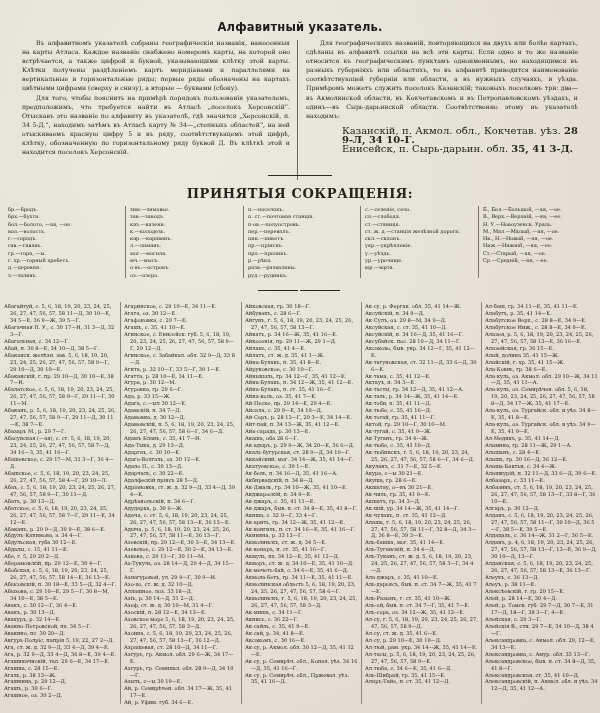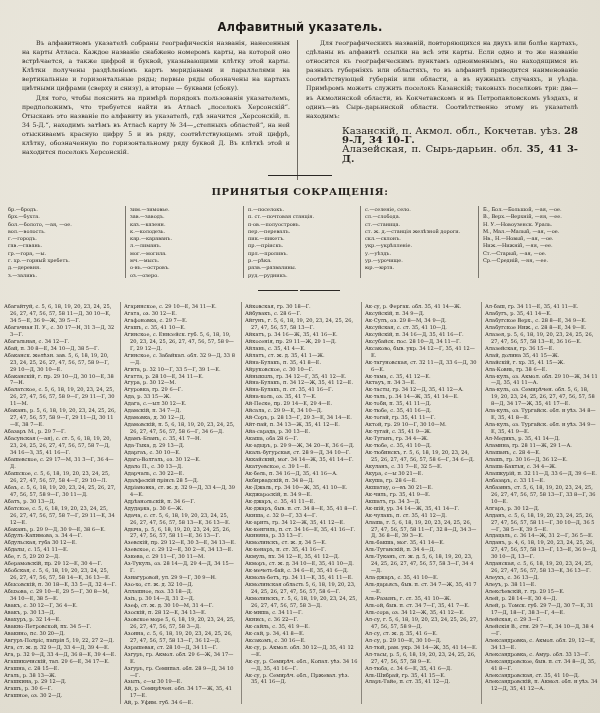--- a/index.html
+++ b/index.html
@@ -21,21 +21,21 @@
   .intro p { margin:0; text-indent:14px; }
   .intro.left { left:22px; width:268px; }
   .intro.right { left:306px; width:272px; }
   .intro-divider { position:absolute; left:297px; top:40px; width:1px; height:140px; background:#6e6a62; }
   .kaz { margin-top:6px; padding-left:36px; text-indent:0; }
   .kaz div { font-size:10px; line-height:9.3px; }
   .kaz b { font-weight:bold; }
   .rule { position:absolute; height:1px; background:#2a2724; }
   .abbr-title {
     position:absolute; top:186px; left:0; width:600px; text-align:center;
-    font-size:10px; font-weight:bold; letter-spacing:0.6px;
+    font-size:13px; font-weight:bold; letter-spacing:0.6px;
   }
   .abbr-col { position:absolute; top:206px; font-size:5px; line-height:7.3px; }
   .abbr-col.bordered { border-left:1px solid #7a766d; padding-left:4px; height:72px; }
   .idx-col {
     position:absolute; top:303px; width:113px; height:404px; overflow:hidden;
     font-size:5.1px; line-height:6.95px; color:#2a2622;
   }
   .idx-col .entry { padding-left:6px; text-indent:-6px; }
   .idx-sep { position:absolute; top:302px; width:1px; height:402px; background:#8a857b; }
 </style>
@@ -50,21 +50,21 @@
     <p>Въ алфавитномъ указателѣ собраны географическія названія, нанесенныя на карты Атласа. Каждое названіе снабжено номеромъ карты, на которой оно встрѣчается, а также цифрой и буквой, указывающими клѣтку этой карты. Клѣтки получены раздѣленіемъ картъ меридіанами и параллелями на вертикальные и горизонтальные ряды; первые ряды обозначены на картахъ цвѣтными цифрами (сверху и снизу), а вторые — буквами (сбоку).</p>
     <p>Для того, чтобы пояснить на примѣрѣ порядокъ пользованія указателемъ, предположимъ, что требуется найти въ Атласѣ „поселокъ Херсонскій“. Отыскавъ это названіе по алфавиту въ указателѣ, гдѣ значится „Херсонскій, п. 34 5-Д.“, находимъ затѣмъ въ Атласѣ карту № 34—„степныхъ областей“, на ней отыскиваемъ красную цифру 5 и въ ряду, соотвѣтствующемъ этой цифрѣ, клѣтку, обозначенную по горизонтальному ряду буквой Д. Въ клѣткѣ этой и находится поселокъ Херсонскій.</p>
   </div>
 
   <div class="intro-divider"></div>
 
   <div class="intro right">
     <p>Для географическихъ названій, повторяющихся на двухъ или болѣе картахъ, сдѣланы въ алфавитѣ ссылки на всѣ эти карты. Если одно и то же названіе относится къ географическимъ пунктамъ одноименнымъ, но находящимся въ разныхъ губерніяхъ или областяхъ, то въ алфавитѣ приводится наименованіе соотвѣтствующей губерніи или области, а въ нужныхъ случаяхъ, и уѣзда. Примѣромъ можетъ служить поселокъ Казанскій; таковыхъ поселковъ три: два—въ Акмолинской области, въ Кокчетавскомъ и въ Петропавловскомъ уѣздахъ, и одинъ—въ Сырь-дарьинской области. Соотвѣтственно этому въ указателѣ находимъ:</p>
     <div class="kaz">
       <div><span>Казанскій, п. Акмол. обл., Кокчетав. уѣз. </span><b>28 9-Л, 34 10-Г.</b></div>
-      <div><span>Алазейская, п. Сырь-дарьин. обл. </span><b>35, 41 3-Д.</b></div>
+      <div><span>Енисейск, п. Сырь-дарьин. обл. </span><b>35, 41 3-Д.</b></div>
     </div>
   </div>
 
   <div class="rule" style="left:268px; top:175px; width:64px;"></div>
 
   <div class="abbr-title">ПРИНЯТЫЯ СОКРАЩЕНІЯ:</div>
 
   <div class="abbr-col" style="left:8px; width:110px;" id="abbr0">
       <div>бр.—бродъ.</div>
       <div>брх.—бухта.</div>

